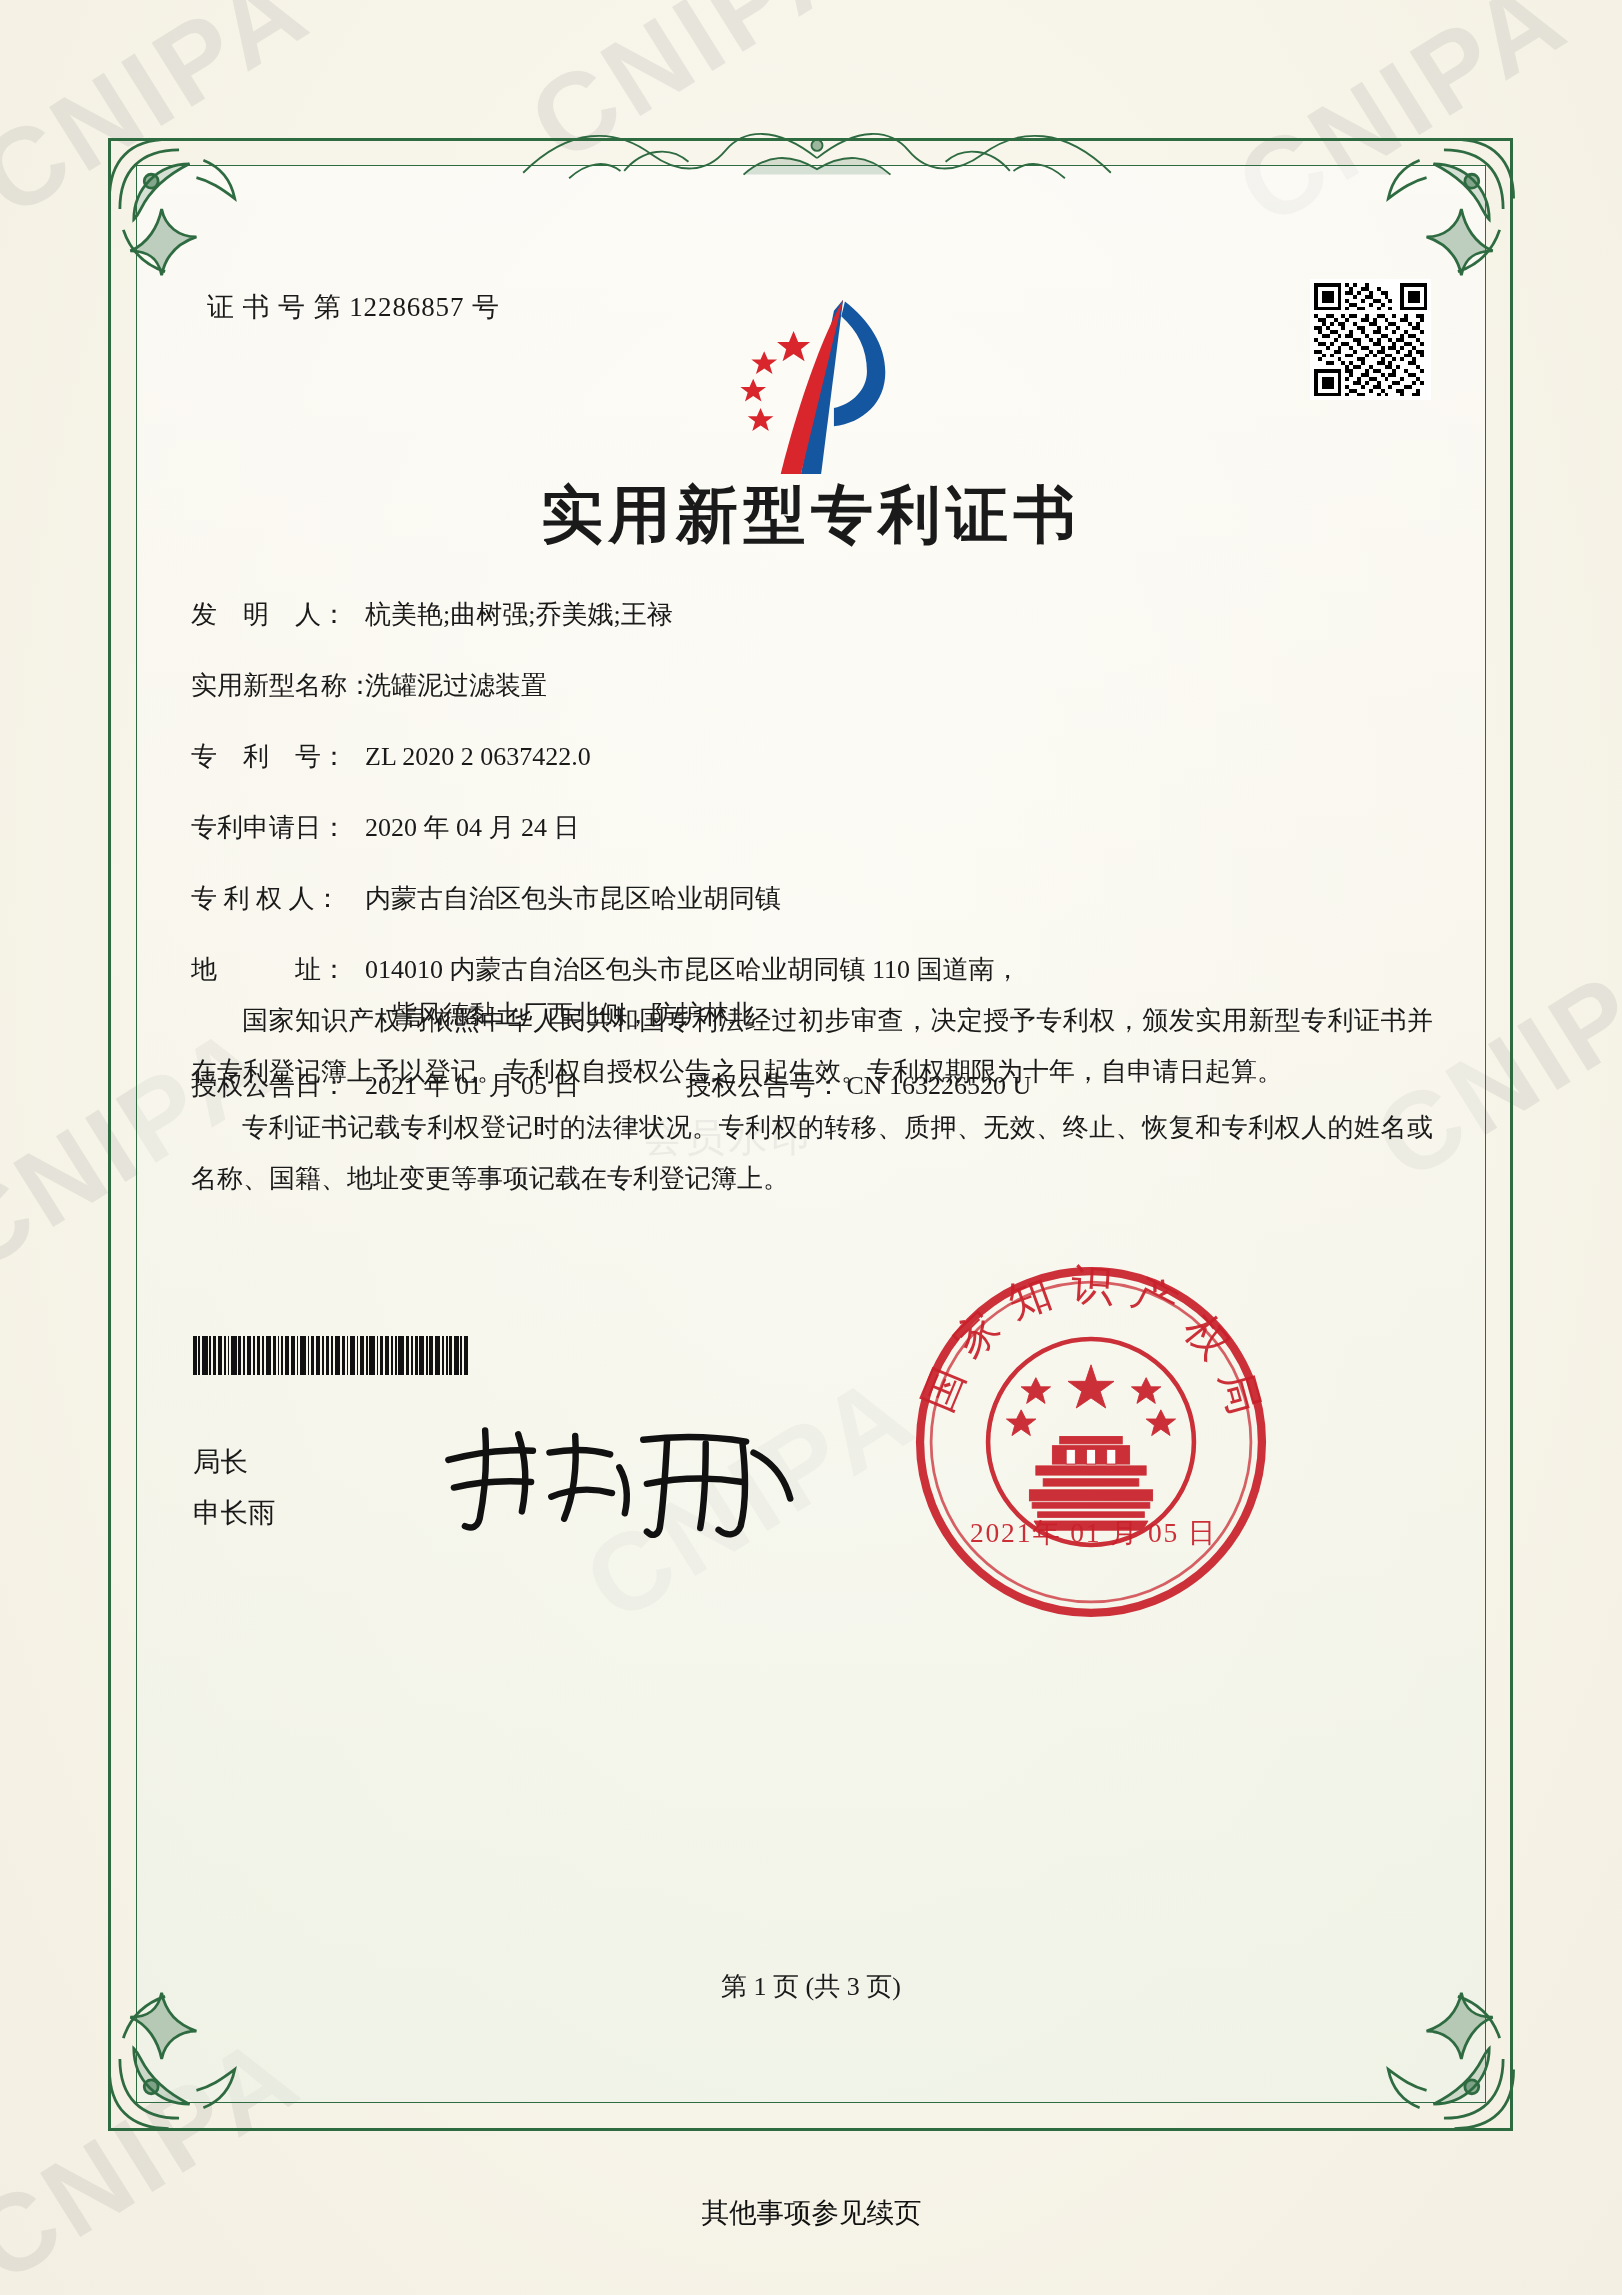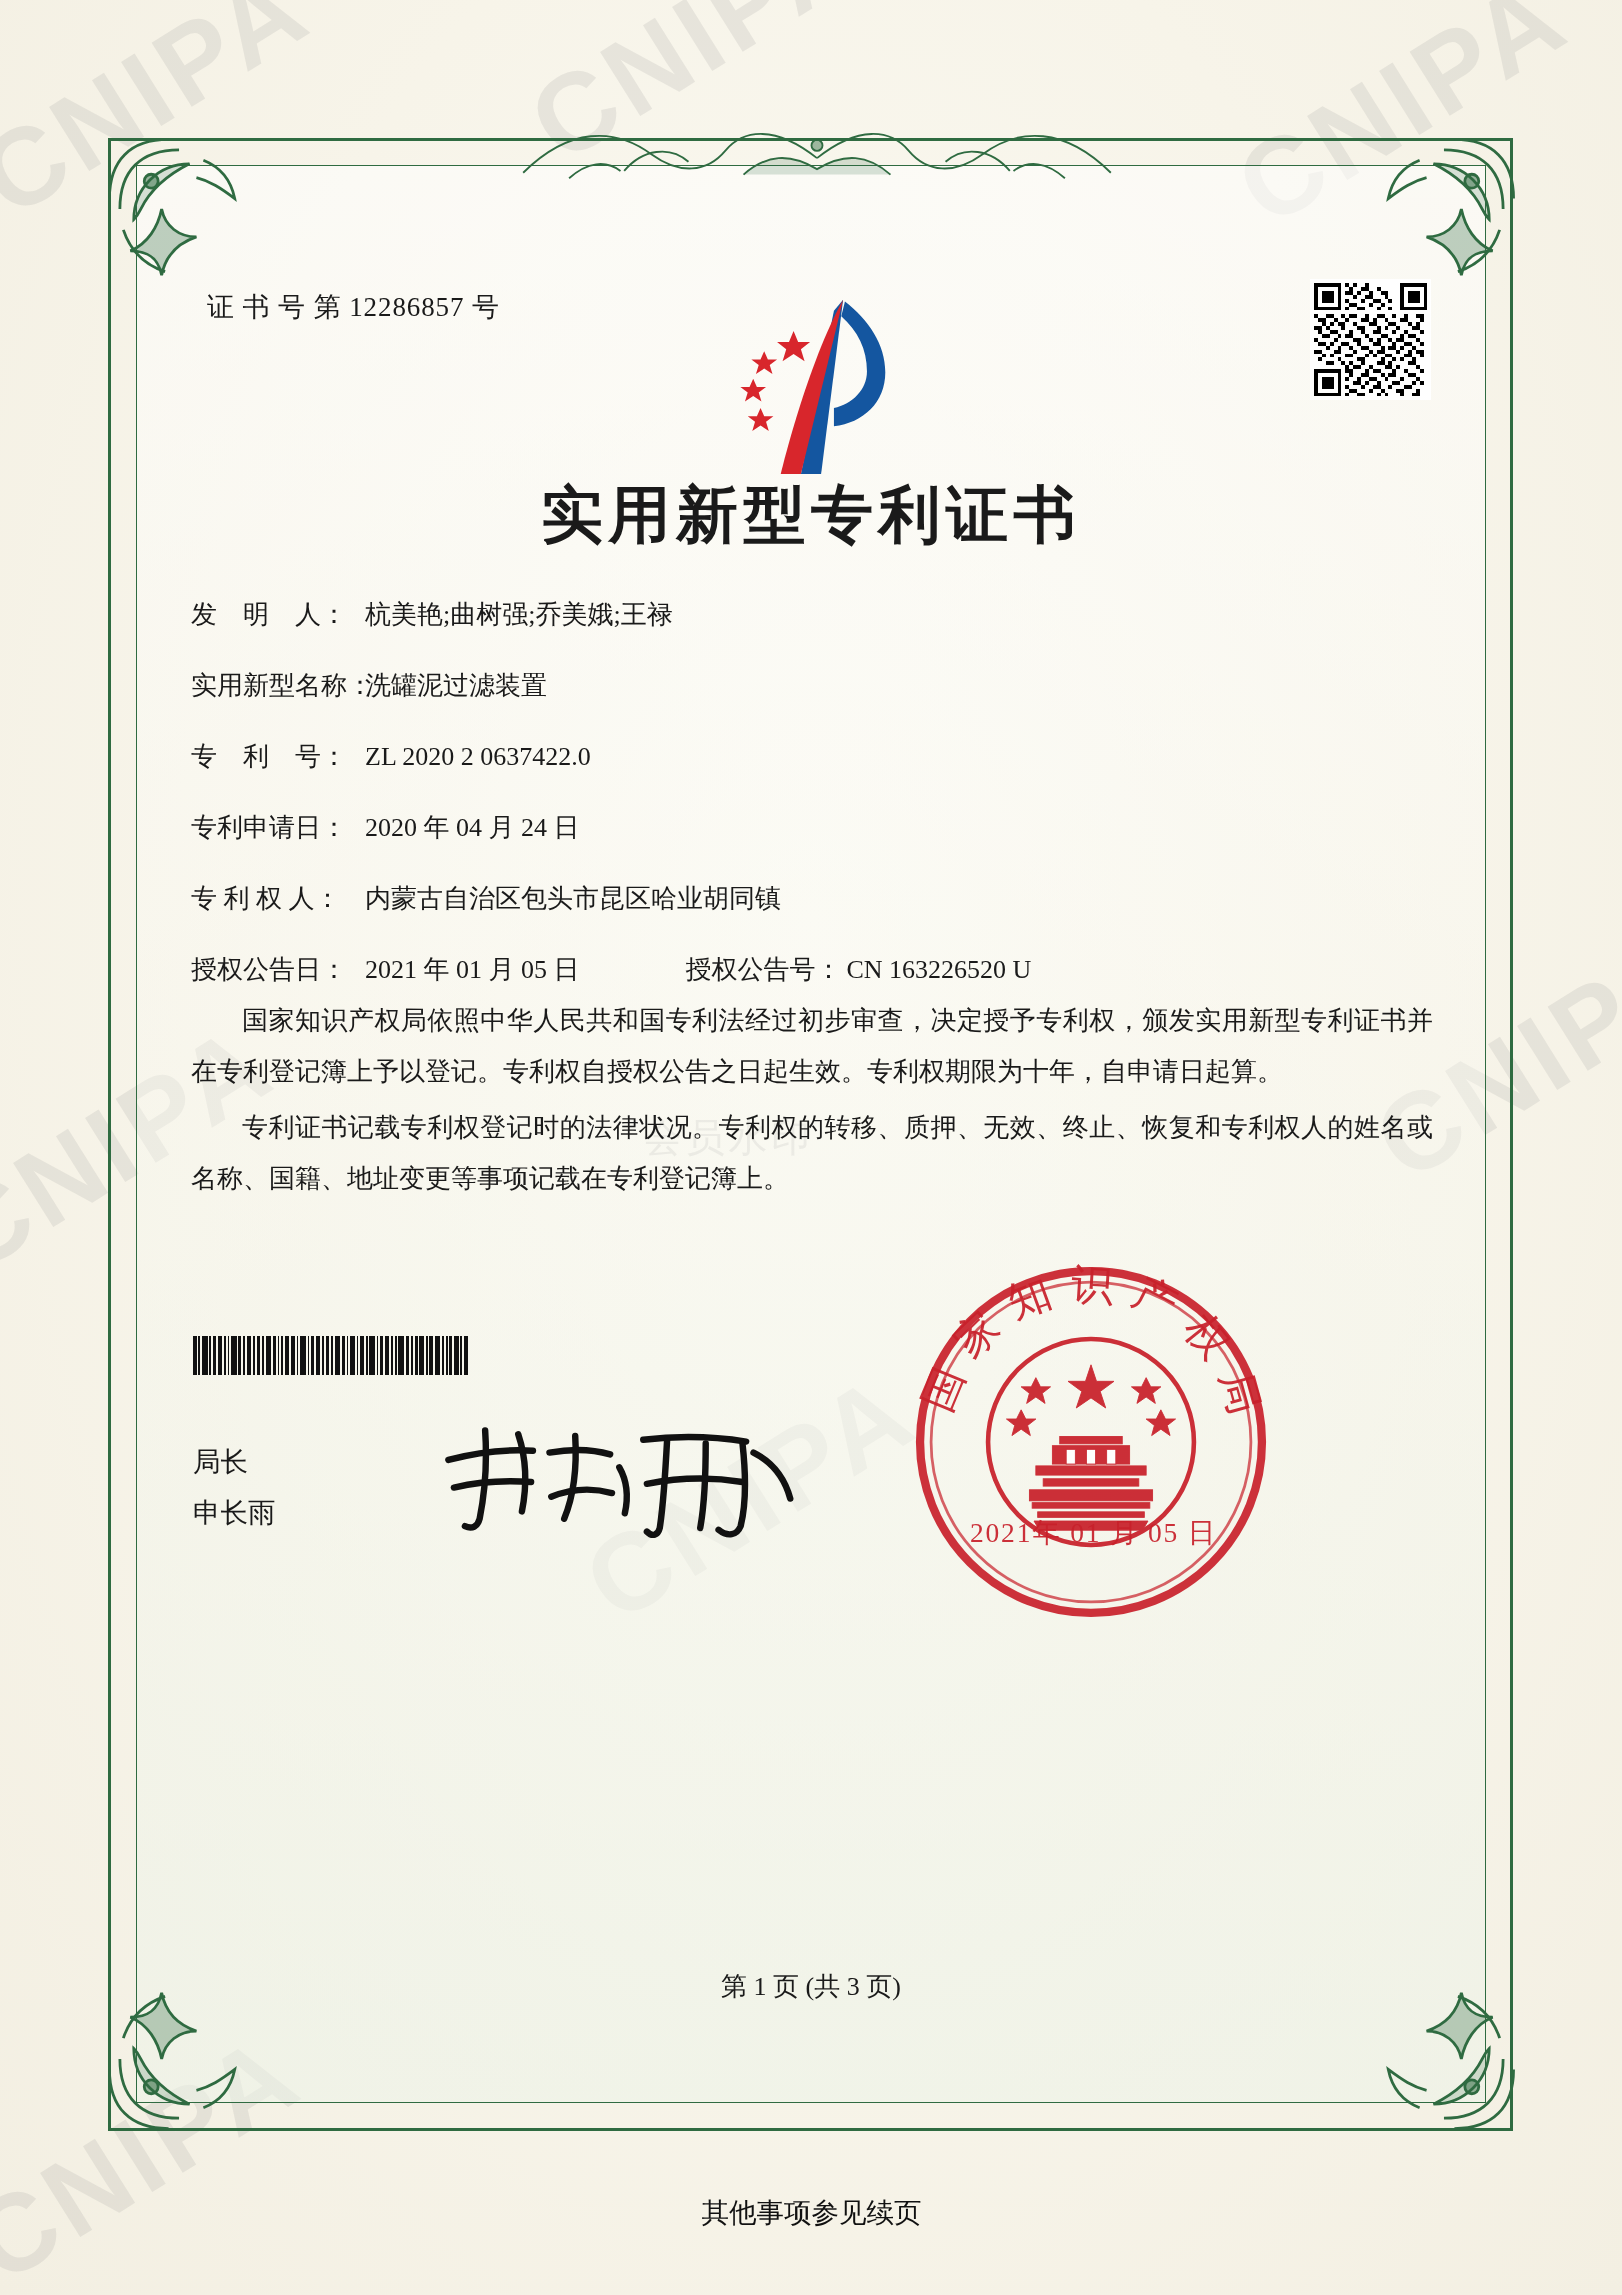--- a/index.html
+++ b/index.html
@@ -546,20 +546,27 @@
         <div class="fv">ZL 2020 2 0637422.0</div>
       </div>
       <div class="field-row">
         <div class="fl">专利申请日：</div>
         <div class="fv">2020 年 04 月 24 日</div>
       </div>
       <div class="field-row">
         <div class="fl">专 利 权 人：</div>
         <div class="fv">内蒙古自治区包头市昆区哈业胡同镇</div>
       </div>
+      <div class="field-row">
+        <div class="fl">地　　　址：</div>
+        <div class="fv">
+          <span>014010 内蒙古自治区包头市昆区哈业胡同镇 110 国道南，</span>
+          <span class="l2">訾风德黏土厂西北侧，防护林北</span>
+        </div>
+      </div>
 
       <div class="two-col">
         <div style="display:flex;justify-content:space-between;">
           <div class="fl">授权公告日：</div>
           <div class="fv">2021 年 01 月 05 日</div>
         </div>
         <div class="seg2">
           <div class="fl">授权公告号：</div>
           <div class="fv">CN 163226520 U</div>
         </div>

